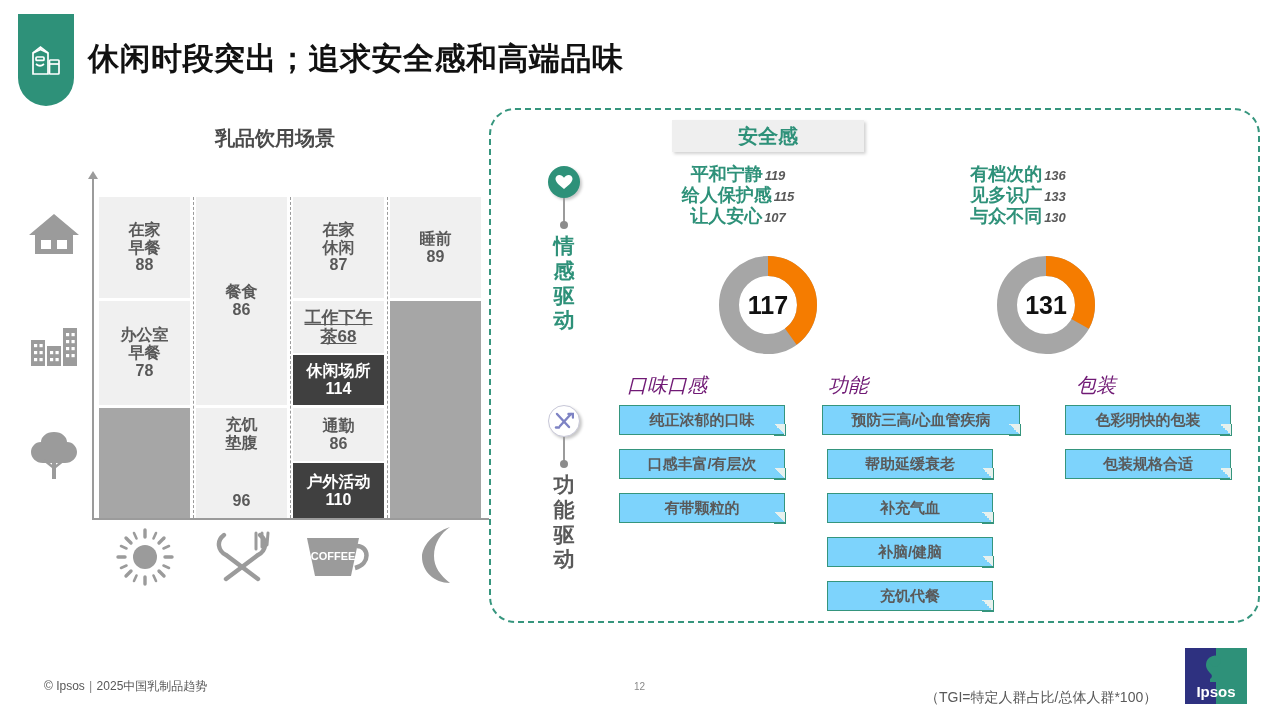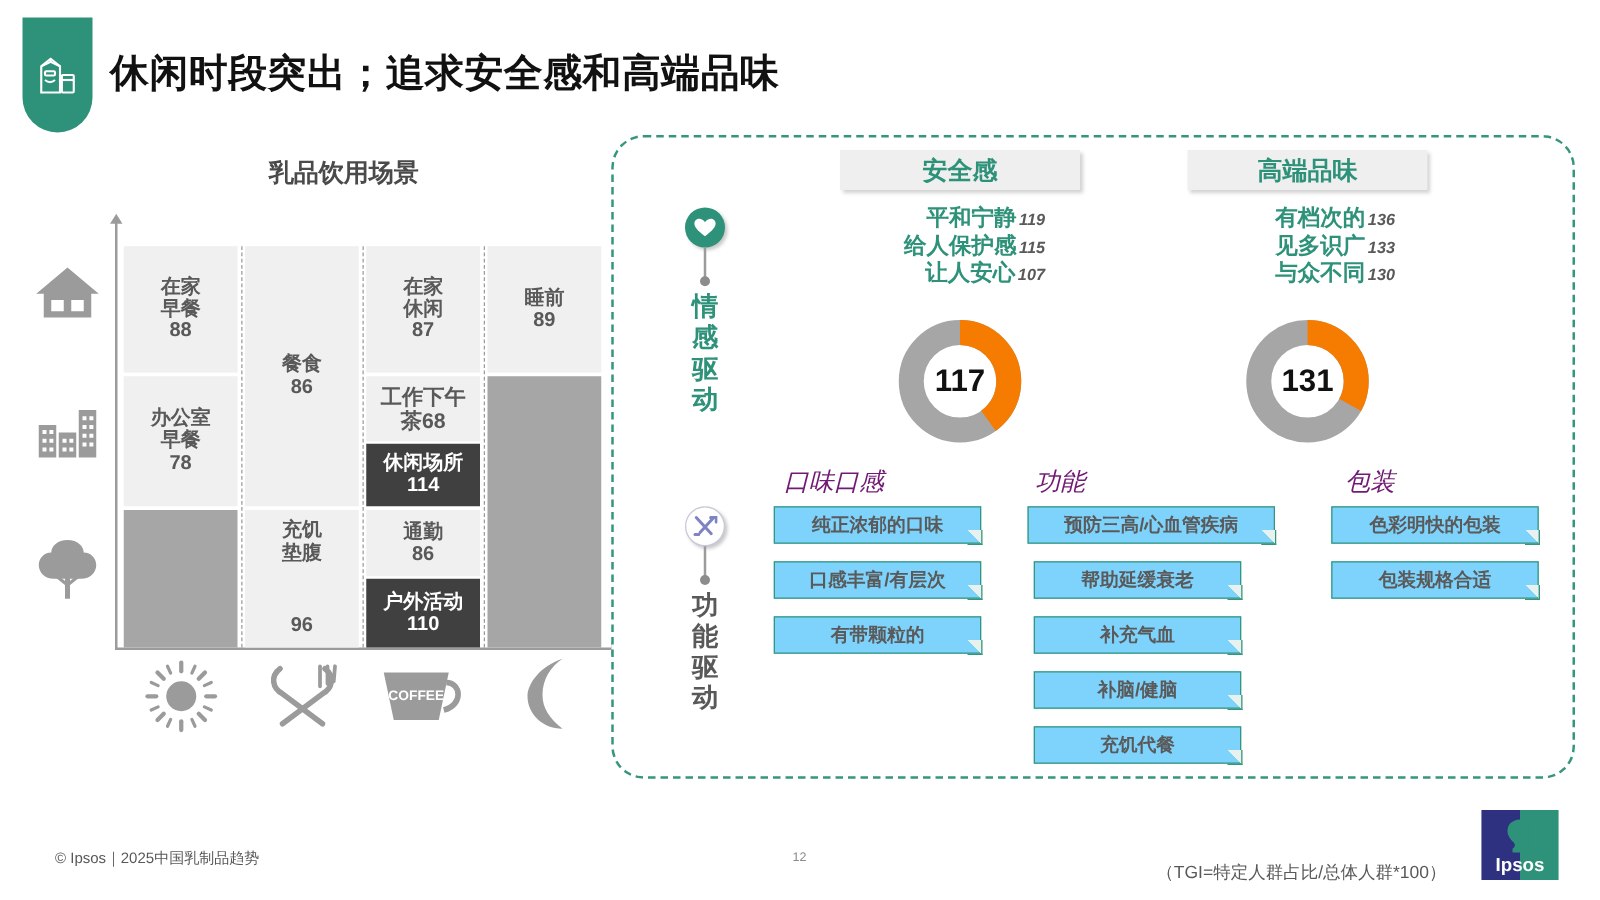--- a/index.html
+++ b/index.html
@@ -69,21 +69,21 @@
   .chip-badge {
     position: absolute; height: 32px;
     background: #EFEFEF;
     box-shadow: 2px 2px 3px rgba(0,0,0,0.18);
     display: flex; align-items: center; justify-content: center;
     color: #2E9179; font-weight: bold; font-size: 20px;
   }
   #badge-safety  { left: 672px; top: 120px; width: 192px; }
   #badge-premium { left: 950px; top: 120px; width: 192px; }
 
-  .attr-list { position: absolute; text-align: right; }
+  .attr-list { position: absolute; text-align: center; }
   .attr-row { white-space: nowrap; line-height: 1.12; margin-bottom: 1px; }
   .attr-name { color: #2E9179; font-weight: bold; font-size: 18px; }
   .attr-val  { color: #595959; font-style: italic; font-weight: bold; font-size: 13px; margin-left: 2px; }
 
   #attrs-safety  { left: 640px; top: 164px; width: 196px; }
   #attrs-premium { left: 920px; top: 164px; width: 196px; }
 
   .donut-wrap { position: absolute; width: 104px; height: 104px; }
   #donut-safety  { left: 716px; top: 253px; }
   #donut-premium { left: 994px; top: 253px; }
@@ -238,21 +238,21 @@
       <div class="lbl">充饥
 垫腹</div>
       <div class="val">96</div>
     </div>
 
     <div class="cell light" style="left:293px; top:197px; width:91px; height:101px;">
       <div class="lbl">在家
 休闲</div>
       <div class="val">87</div>
     </div>
-    <div class="cell light" style="left:293px; top:301px; width:91px; height:52px; font-size:17px;">
+    <div class="cell light" style="left:293px; top:301px; width:91px; height:52px; font-size:17px;text-decoration:underline;">
       <div class="lbl">工作下午
 茶68</div>
     </div>
     <div class="cell orange" style="left:293px; top:355px; width:91px; height:50px;">
       <div class="lbl">休闲场所</div>
       <div class="val">114</div>
     </div>
     <div class="cell light" style="left:293px; top:408px; width:91px; height:53px;">
       <div class="lbl">通勤</div>
       <div class="val">86</div>
@@ -358,21 +358,20 @@
     </div>
   </div>
   <div class="donut-wrap" id="donut-safety">
     <svg width="104" height="104" viewBox="0 0 104 104">
       <circle cx="52" cy="52" r="39" fill="none" stroke="#A6A6A6" stroke-width="20"></circle>
       <circle cx="52" cy="52" r="39" fill="none" stroke="#F57C00" stroke-width="20" stroke-dasharray="98.0 147.1" transform="rotate(-90 52 52)"></circle>
     </svg>
     <div class="donut-center">117</div>
   </div>
 
-  <div class="chip-badge" id="badge-premium">高端品味</div>
   <div class="attr-list" id="attrs-premium">
     <div class="attr-row">
       <span class="attr-name">有档次的</span><span class="attr-val">136</span>
     </div>
     <div class="attr-row">
       <span class="attr-name">见多识广</span><span class="attr-val">133</span>
     </div>
     <div class="attr-row">
       <span class="attr-name">与众不同</span><span class="attr-val">130</span>
     </div>

